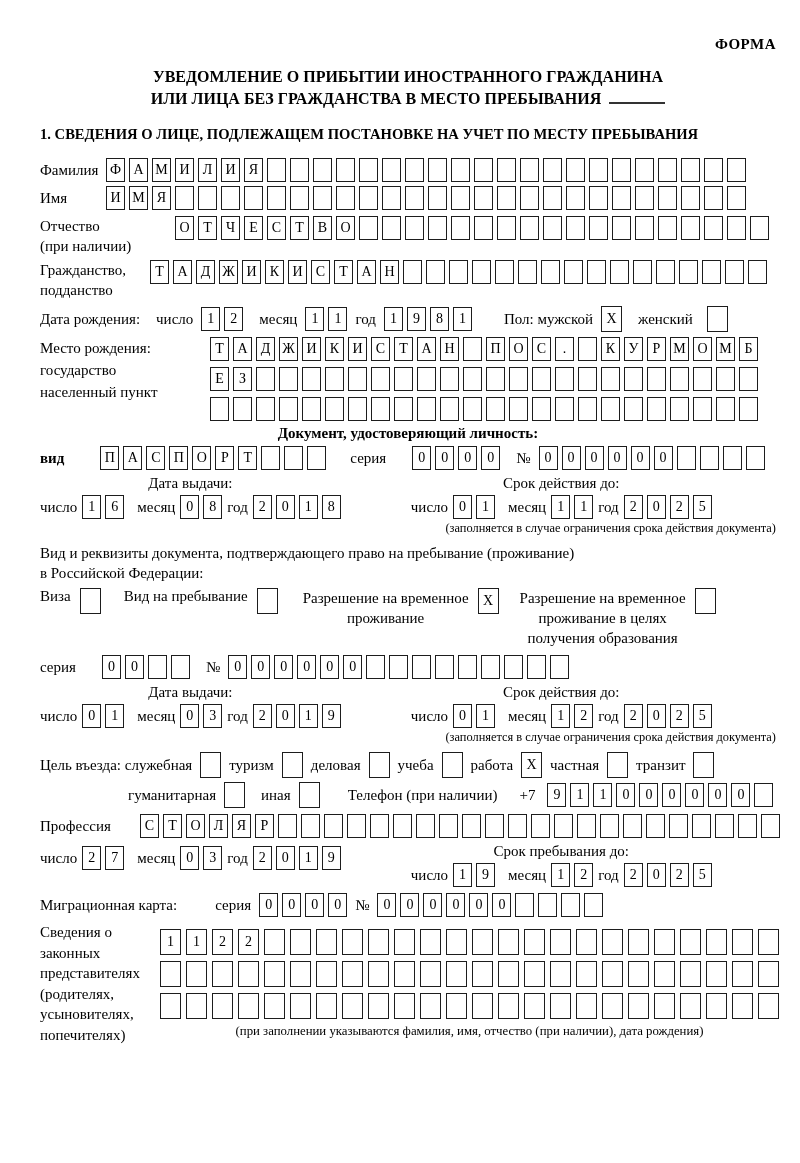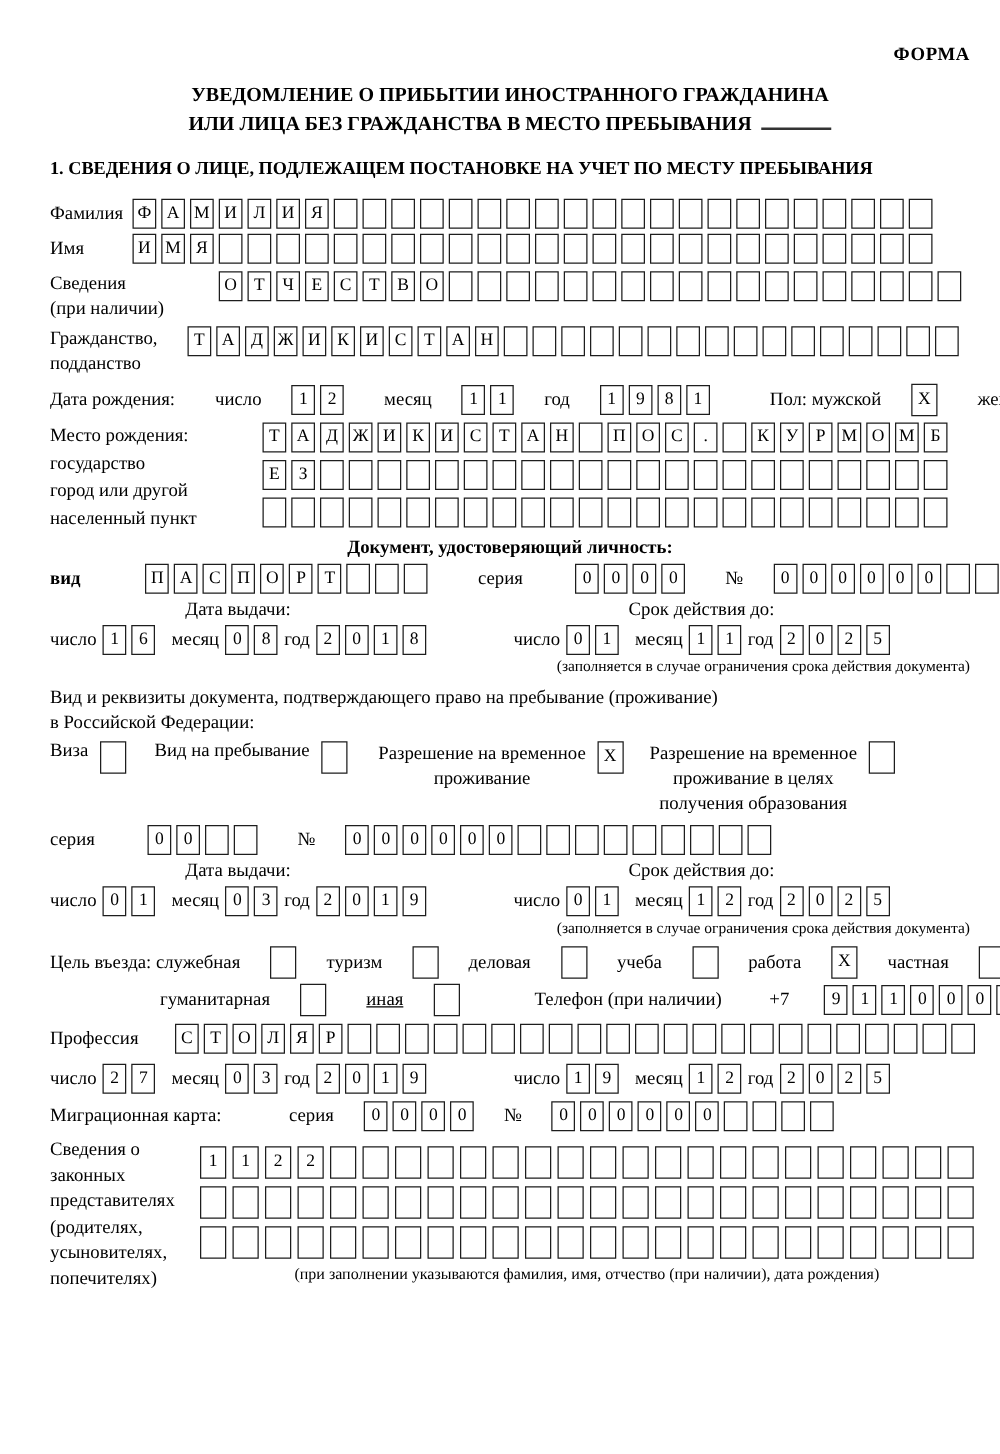--- a/index.html
+++ b/index.html
@@ -11,21 +11,21 @@
   .hdr{margin-left:auto;width:240px;line-height:18px;font-size:13.5px;}
   .hdr .sm{font-size:12.5px;line-height:15.5px;}
   .hdr .sm.first{margin-top:4px;}
   .forma{text-align:right;font-weight:bold;margin-top:10px;font-size:15px;letter-spacing:.5px;}
   .title{text-align:center;font-weight:bold;font-size:16px;line-height:22px;margin-top:13px;}
   .title-underline{display:inline-block;width:56px;border-bottom:2px solid #333;height:.9em;margin-left:8px;}
   .sect{font-weight:bold;font-size:14.6px;margin-top:16px;}
 
   .row{display:flex;align-items:center;margin-top:4px;}
   .row.top{align-items:flex-start;}
-  .row.g6{gap:24px;}
+  .row.g6{gap:8px;}
   .cells{display:flex;gap:4px;flex:none;}
   .cell{display:flex;align-items:center;justify-content:center;width:19px;height:24px;
         border:1.6px solid #1d1d1d;box-sizing:border-box;font-size:14px;flex:none;background:#fff;}
   .boxcells .cell{width:21px;height:26px;}
   .bigcells{gap:5px;}
   .bigcells .cell{width:21px;height:26px;}
   .lbl{flex:none;}
   .w66{width:66px;} .w74{width:74px;} .w100{width:100px;} .w110{width:110px;} .w135{width:135px;} .w170{width:170px;}
   .lbl-stack{flex:none;line-height:20px;}
   .stack-rows{display:flex;flex-direction:column;gap:6px;}
@@ -124,21 +124,21 @@
         <span class="cell"></span>
         <span class="cell"></span>
         <span class="cell"></span>
         <span class="cell"></span>
         <span class="cell"></span>
       </span>
   </div>
 
   <div class="row top" style="margin-top:6px;">
     <span class="lbl-stack w135">
-      <div>Сведения</div>
+      <div>Отчество</div>
       <div>(при наличии)</div>
     </span>
     <span class="cells">
         <span class="cell">О</span>
         <span class="cell">Т</span>
         <span class="cell">Ч</span>
         <span class="cell">Е</span>
         <span class="cell">С</span>
         <span class="cell">Т</span>
         <span class="cell">В</span>
@@ -226,21 +226,20 @@
     <span class="lbl" style="margin-left:8px;">женский</span>
     <span class="cells boxcells" style="margin-left:6px;">
         <span class="cell"></span>
       </span>
   </div>
 
   <div class="row top" style="margin-top:5px;">
     <span class="lbl-stack w170" style="line-height:22px;">
       <div>Место рождения:</div>
       <div>государство</div>
-      <div>город или другой</div>
       <div>населенный пункт</div>
     </span>
     <span class="stack-rows">
       <span class="cells">
           <span class="cell">Т</span>
           <span class="cell">А</span>
           <span class="cell">Д</span>
           <span class="cell">Ж</span>
           <span class="cell">И</span>
           <span class="cell">К</span>
@@ -548,25 +547,25 @@
     <span class="cells boxcells">
         <span class="cell"></span>
       </span>
   </div>
 
   <div class="row g6 ml88">
     <span class="lbl">гуманитарная</span>
     <span class="cells boxcells">
         <span class="cell"></span>
       </span>
-    <span class="lbl" style="margin-left:8px;text-decoration:underline;">иная</span>
-    <span class="cells boxcells">
-        <span class="cell"></span>
-      </span>
-    <span class="lbl" style="margin-left:36px;text-align:center;">Телефон (при наличии)</span>
+    <span class="lbl" style="margin-left:8px;">иная</span>
+    <span class="cells boxcells">
+        <span class="cell"></span>
+      </span>
+    <span class="lbl" style="margin-left:20px;text-align:center;">Телефон (при наличии)</span>
     <span class="lbl phone-prefix">+7</span>
     <span class="cells">
         <span class="cell">9</span>
         <span class="cell">1</span>
         <span class="cell">1</span>
         <span class="cell">0</span>
         <span class="cell">0</span>
         <span class="cell">0</span>
         <span class="cell">0</span>
         <span class="cell">0</span>
@@ -625,20 +624,21 @@
         <span class="lbl">год</span>
         <span class="cells">
             <span class="cell">2</span>
             <span class="cell">0</span>
             <span class="cell">1</span>
             <span class="cell">9</span>
           </span>
       </div>
     </div>
     <div>
+      <div class="dhead">Срок пребывания до:</div>
       <div class="drow">
         <span class="lbl">число</span>
         <span class="cells">
             <span class="cell">1</span>
             <span class="cell">9</span>
           </span>
         <span class="lbl" style="margin-left:8px;">месяц</span>
         <span class="cells">
             <span class="cell">1</span>
             <span class="cell">2</span>

